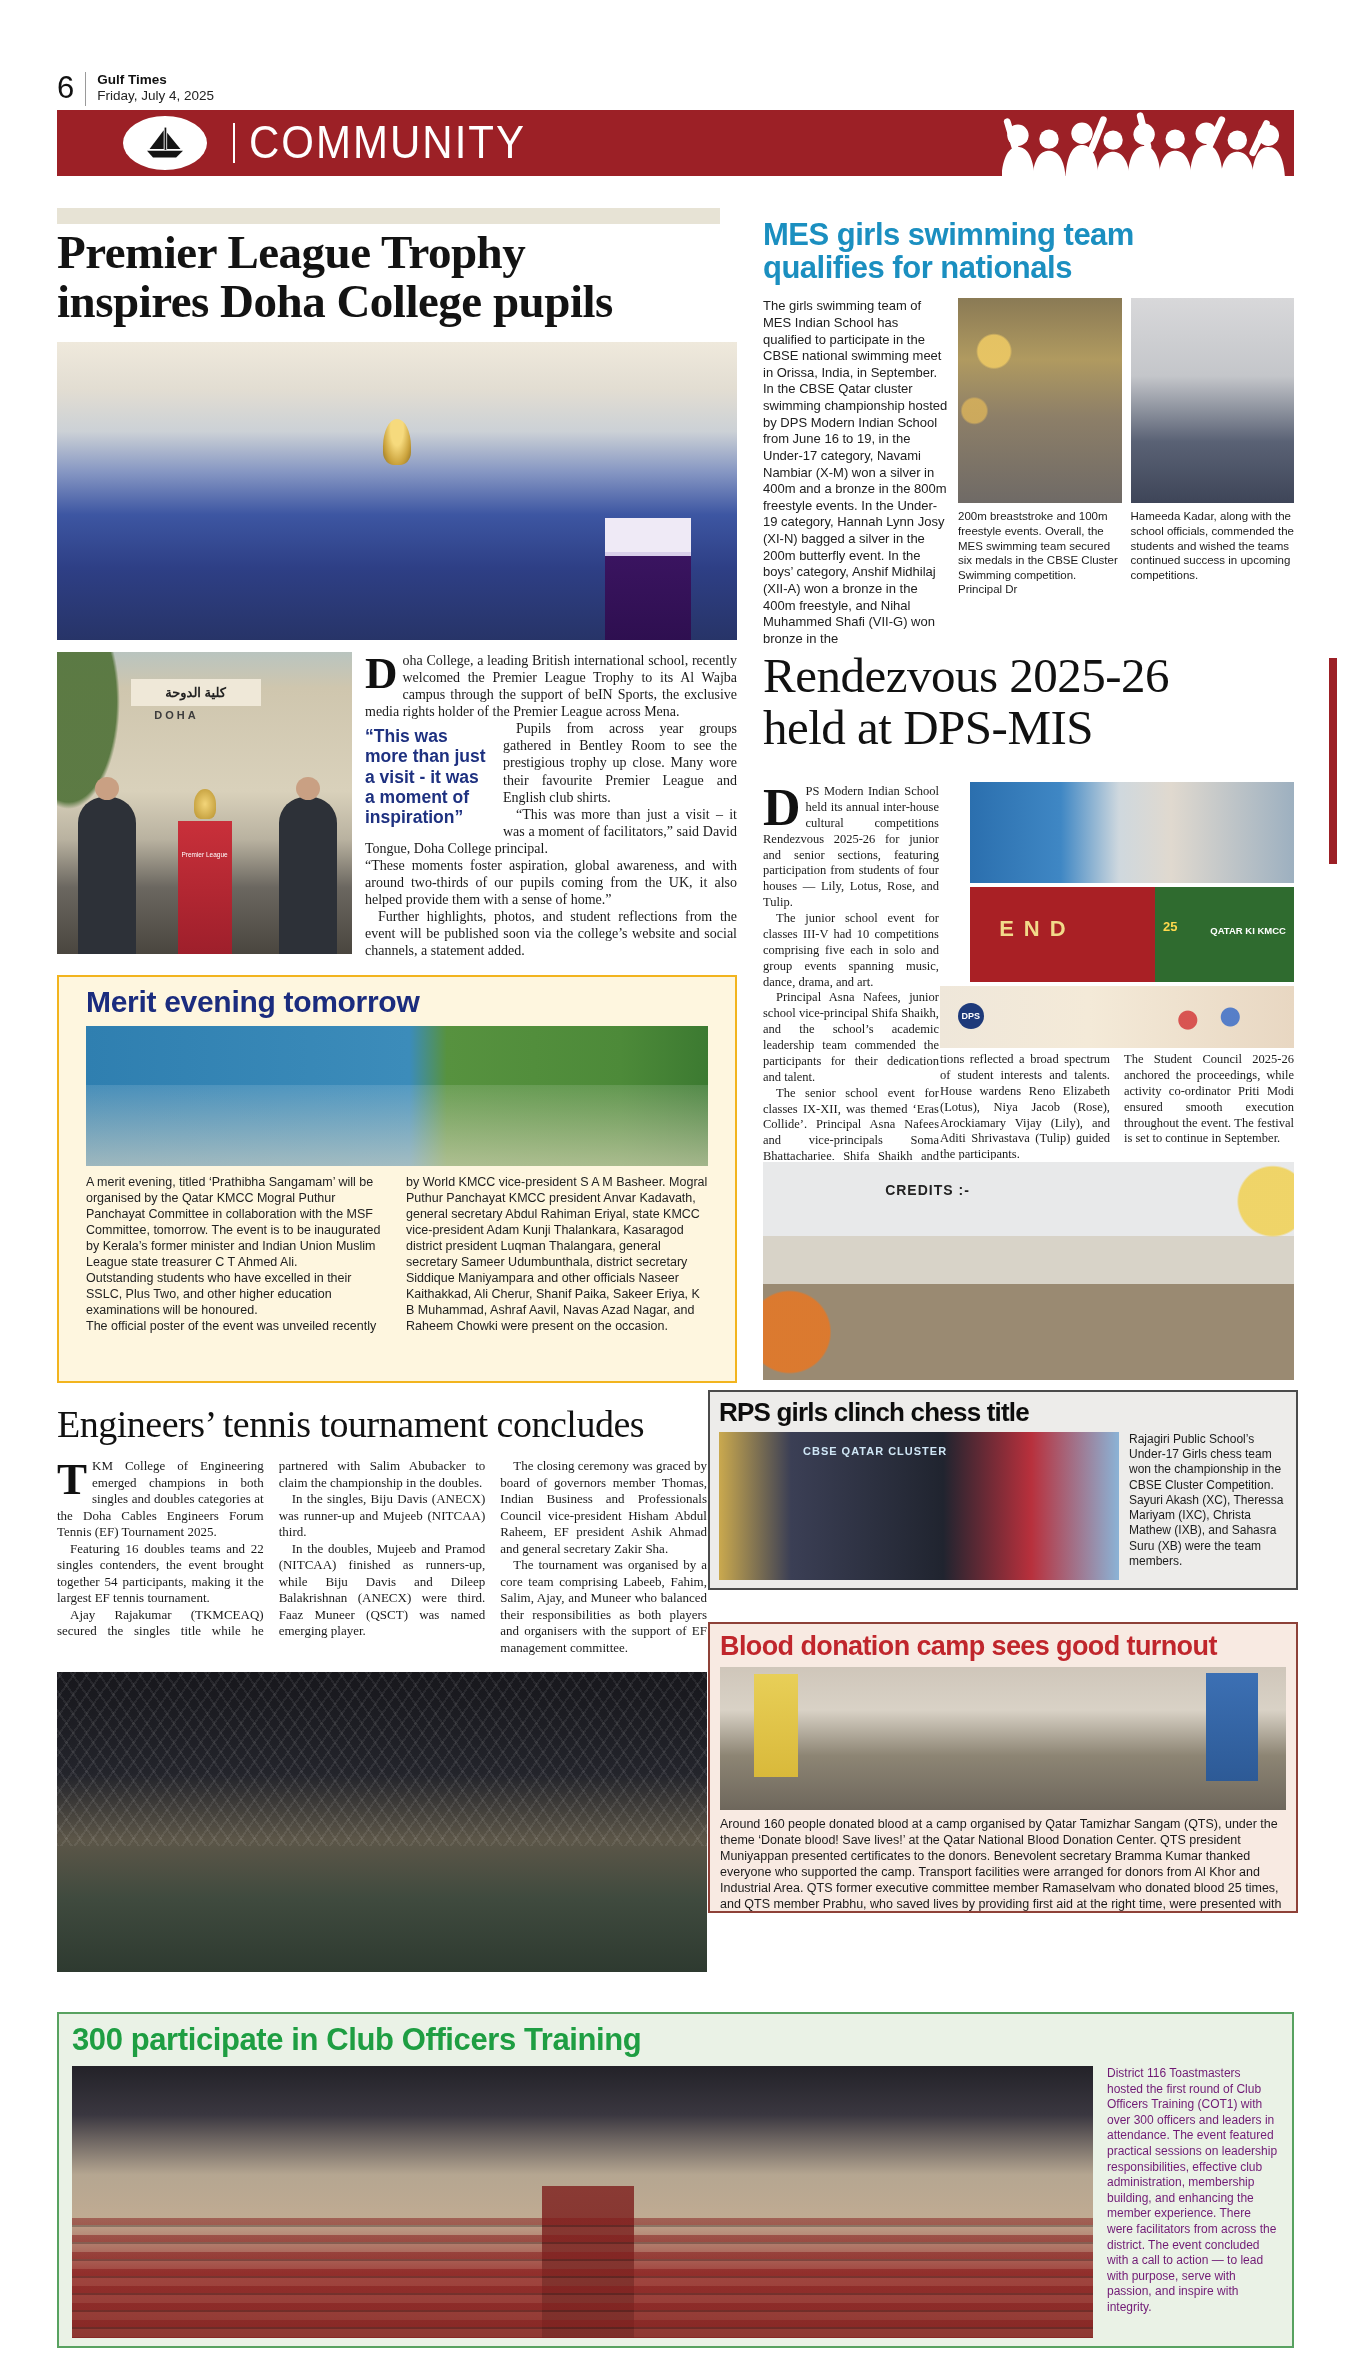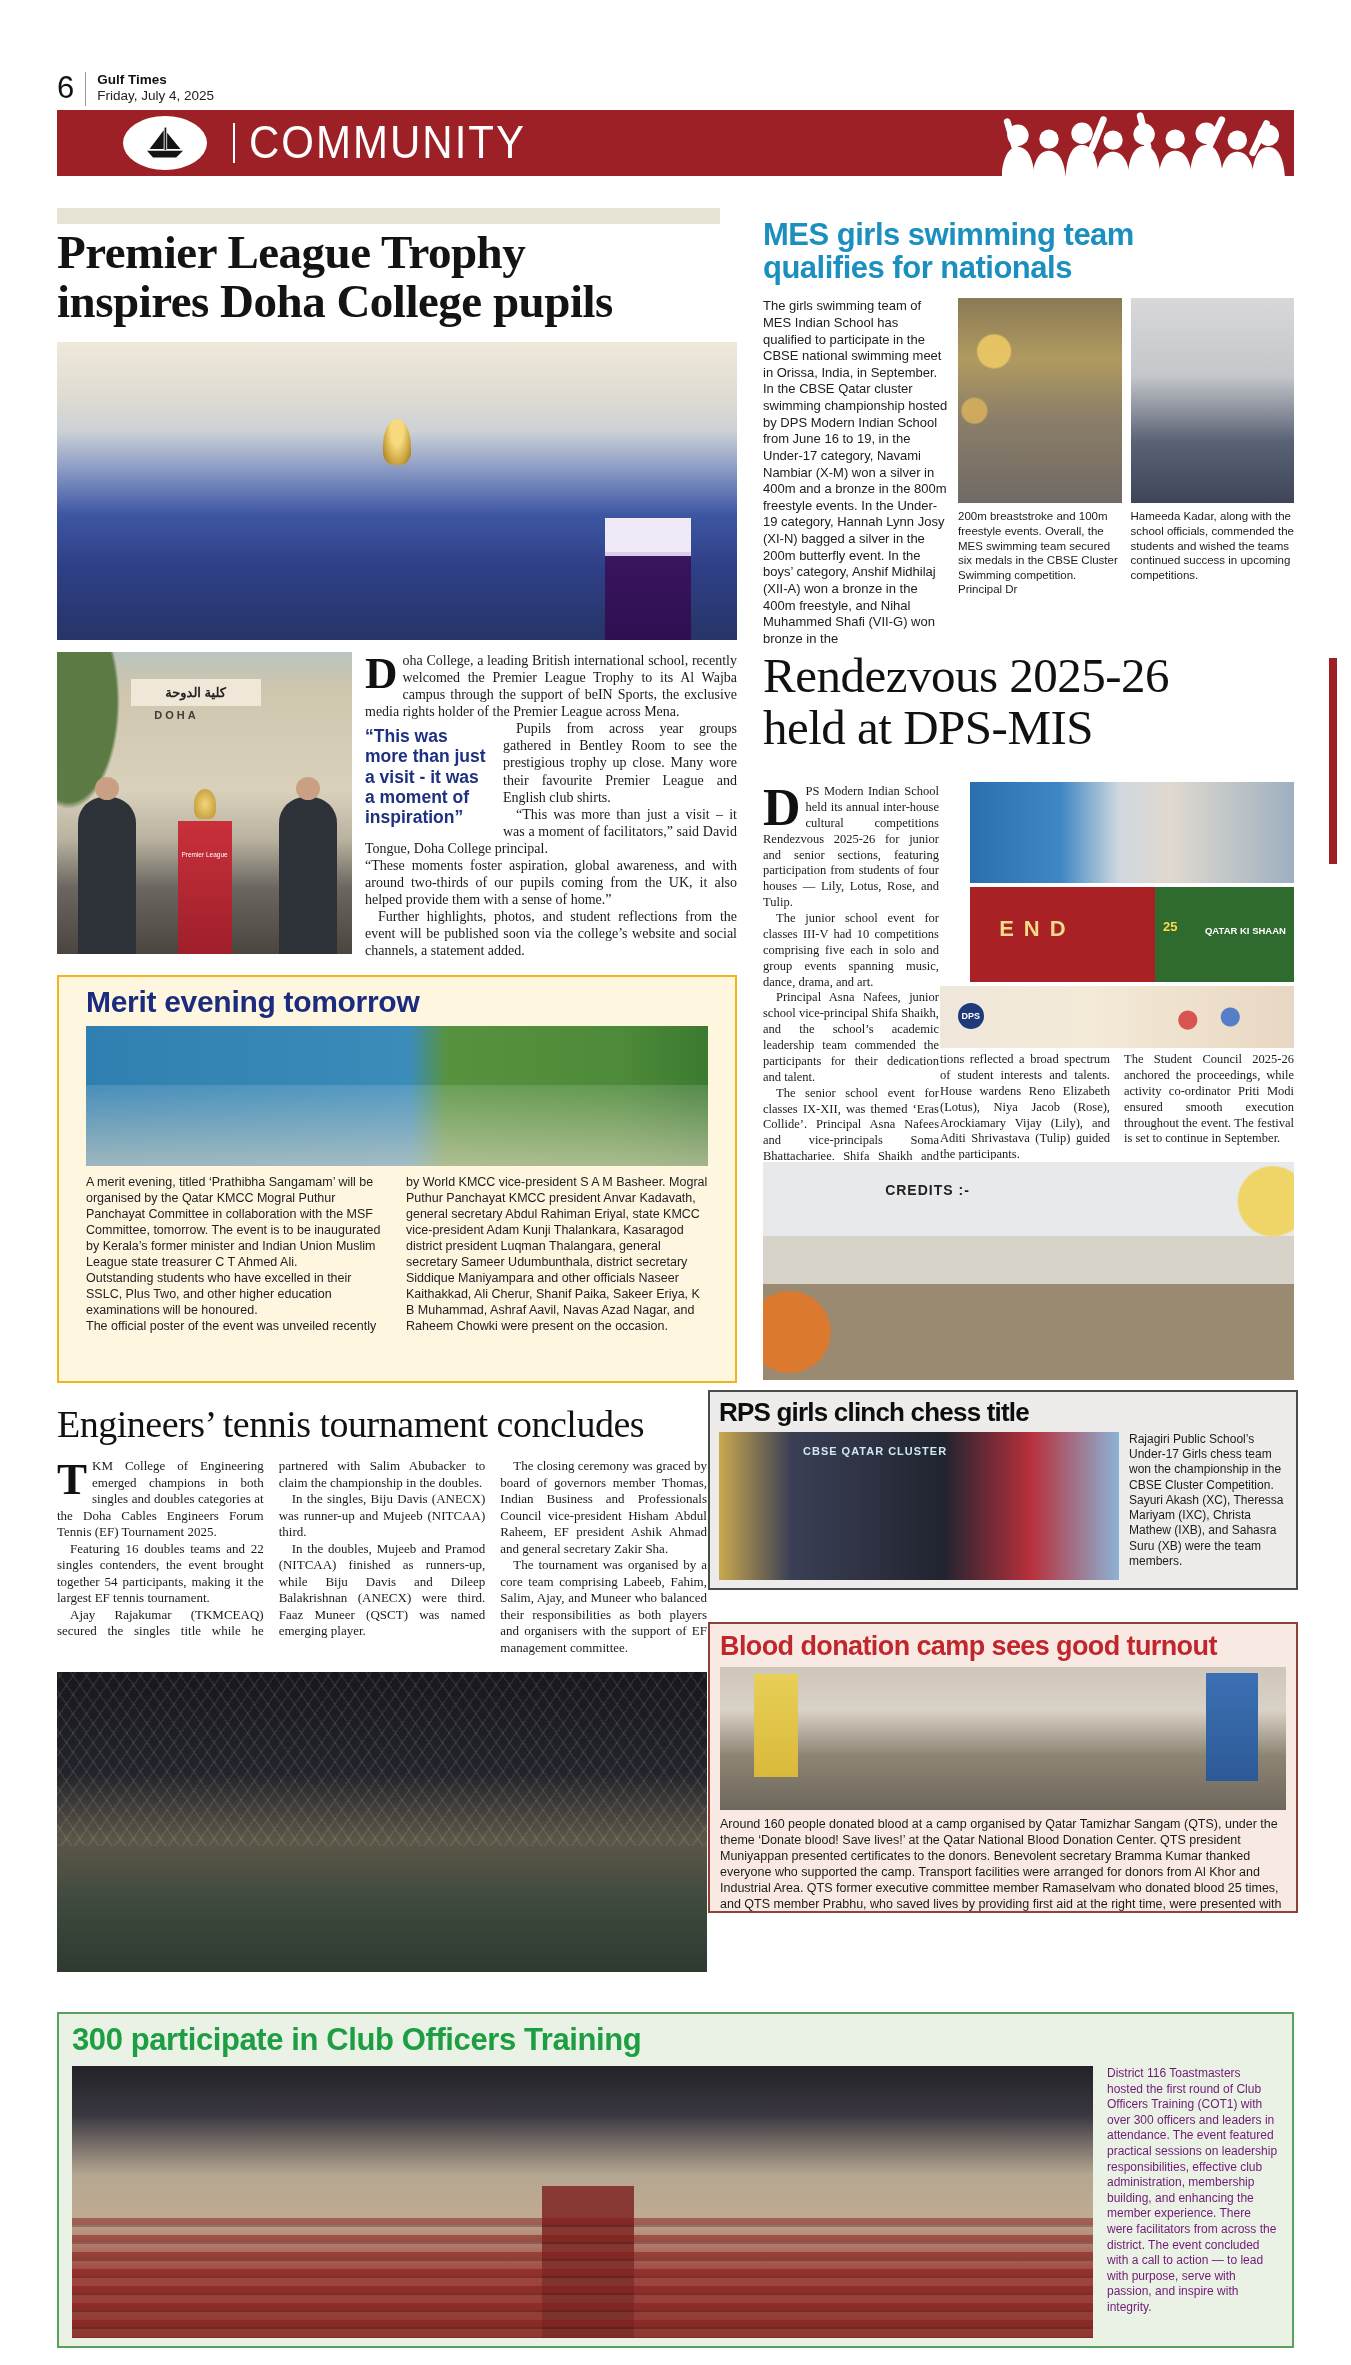--- a/index.html
+++ b/index.html
@@ -296,21 +296,21 @@
     <div class="rdv-body">
       <p><span class="dropcap rdv-cap">D</span><span>PS Modern Indian School held its annual inter-house cultural competitions Rendezvous 2025-26 for junior and senior sections, featuring participation from students of four houses — Lily, Lotus, Rose, and Tulip.</span></p>
       <p class="indent">The junior school event for classes III-V had 10 competitions comprising five each in solo and group events spanning music, dance, drama, and art.</p>
       <p class="indent">Principal Asna Nafees, junior school vice-principal Shifa Shaikh, and the school’s academic leadership team commended the participants for their dedication and talent.</p>
       <p class="indent">The senior school event for classes IX-XII, was themed ‘Eras Collide’. Principal Asna Nafees and vice-principals Soma Bhattacharjee, Shifa Shaikh and headmistress Najla Bukhari were present. The onstage and offstage competi-</p>
     </div>
     <div class="photo rdv-photo-a"></div>
     <div class="photo rdv-photo-b">
       <span class="rdv-end">END</span>
       <span class="rdv-25">25</span>
-      <span class="rdv-shaan">QATAR KI SHAAN</span>
+      <span class="rdv-shaan">QATAR KI KMCC</span>
     </div>
     <div class="photo rdv-photo-c">
       <span class="dps-dot">DPS</span>
     </div>
     <div class="rdv-cont rdv-cont-a">tions reflected a broad spectrum of student interests and talents. House wardens Reno Elizabeth (Lotus), Niya Jacob (Rose), Arockiamary Vijay (Lily), and Aditi Shrivastava (Tulip) guided the participants.</div>
     <div class="rdv-cont rdv-cont-b">The Student Council 2025-26 anchored the proceedings, while activity co-ordinator Priti Modi ensured smooth execution throughout the event. The festival is set to continue in September.</div>
     <div class="photo rdv-credits">
       <span class="credits-label">CREDITS :-</span>
     </div>
   </section>

